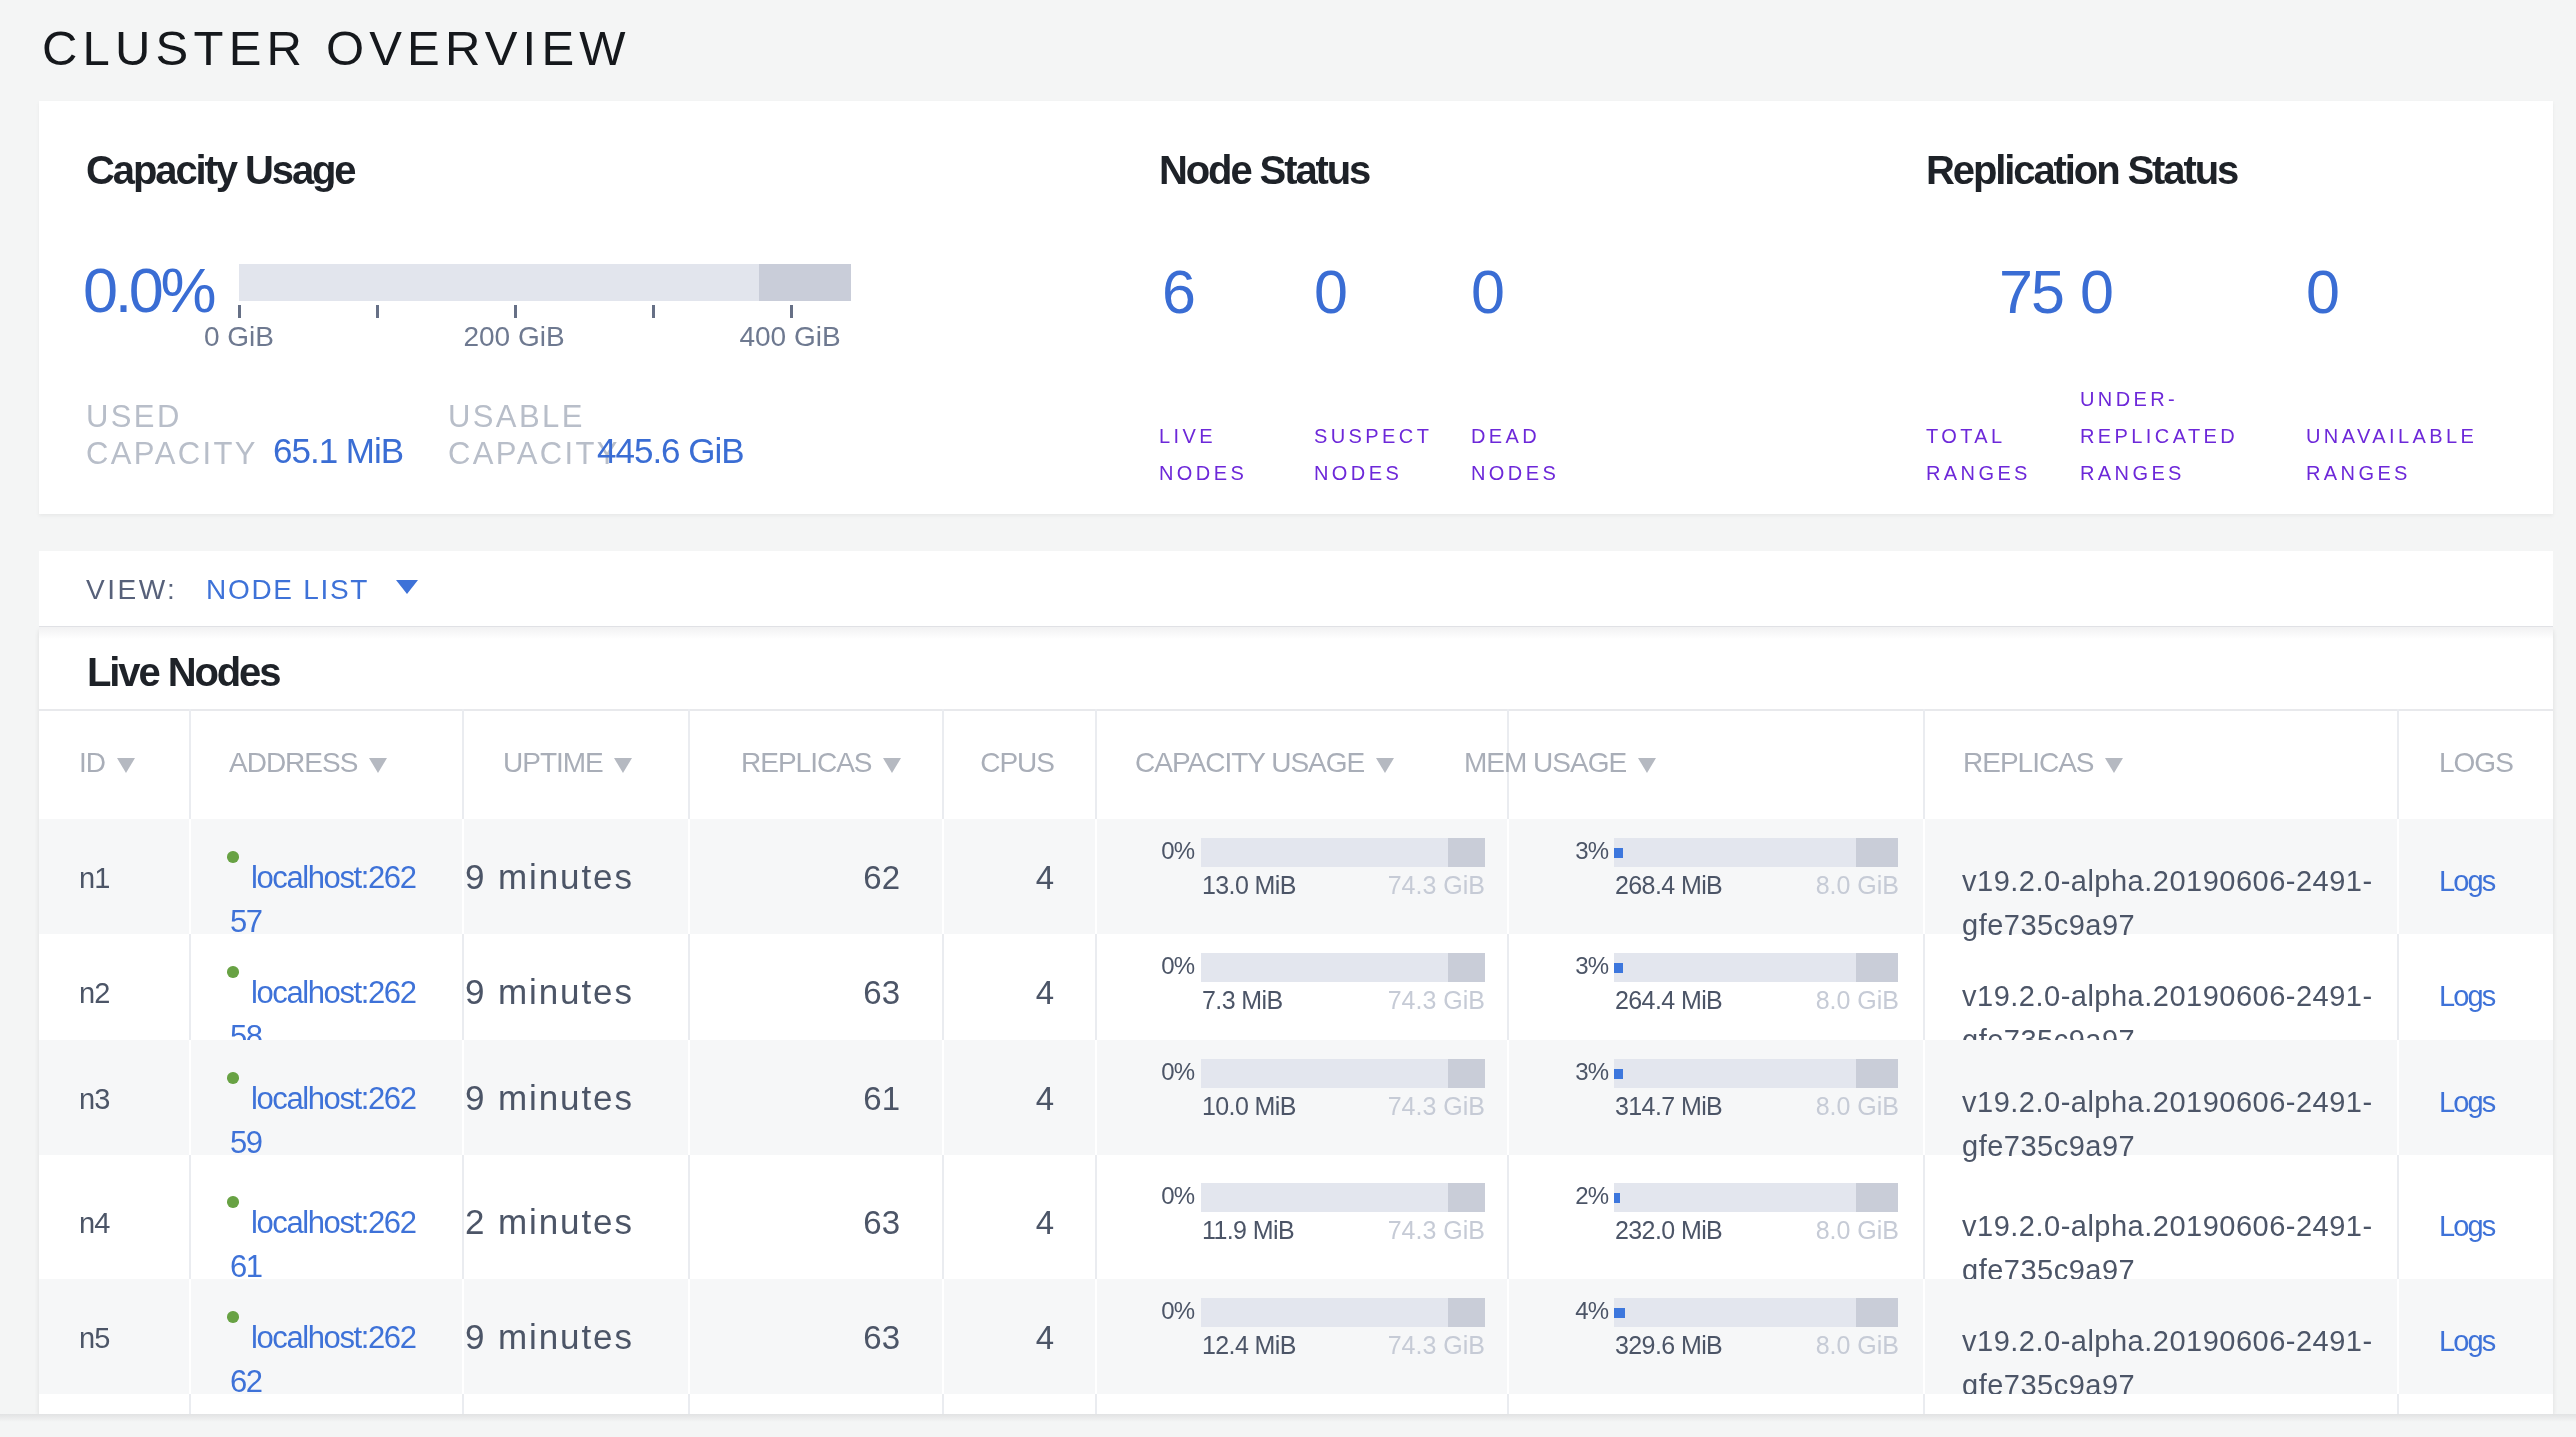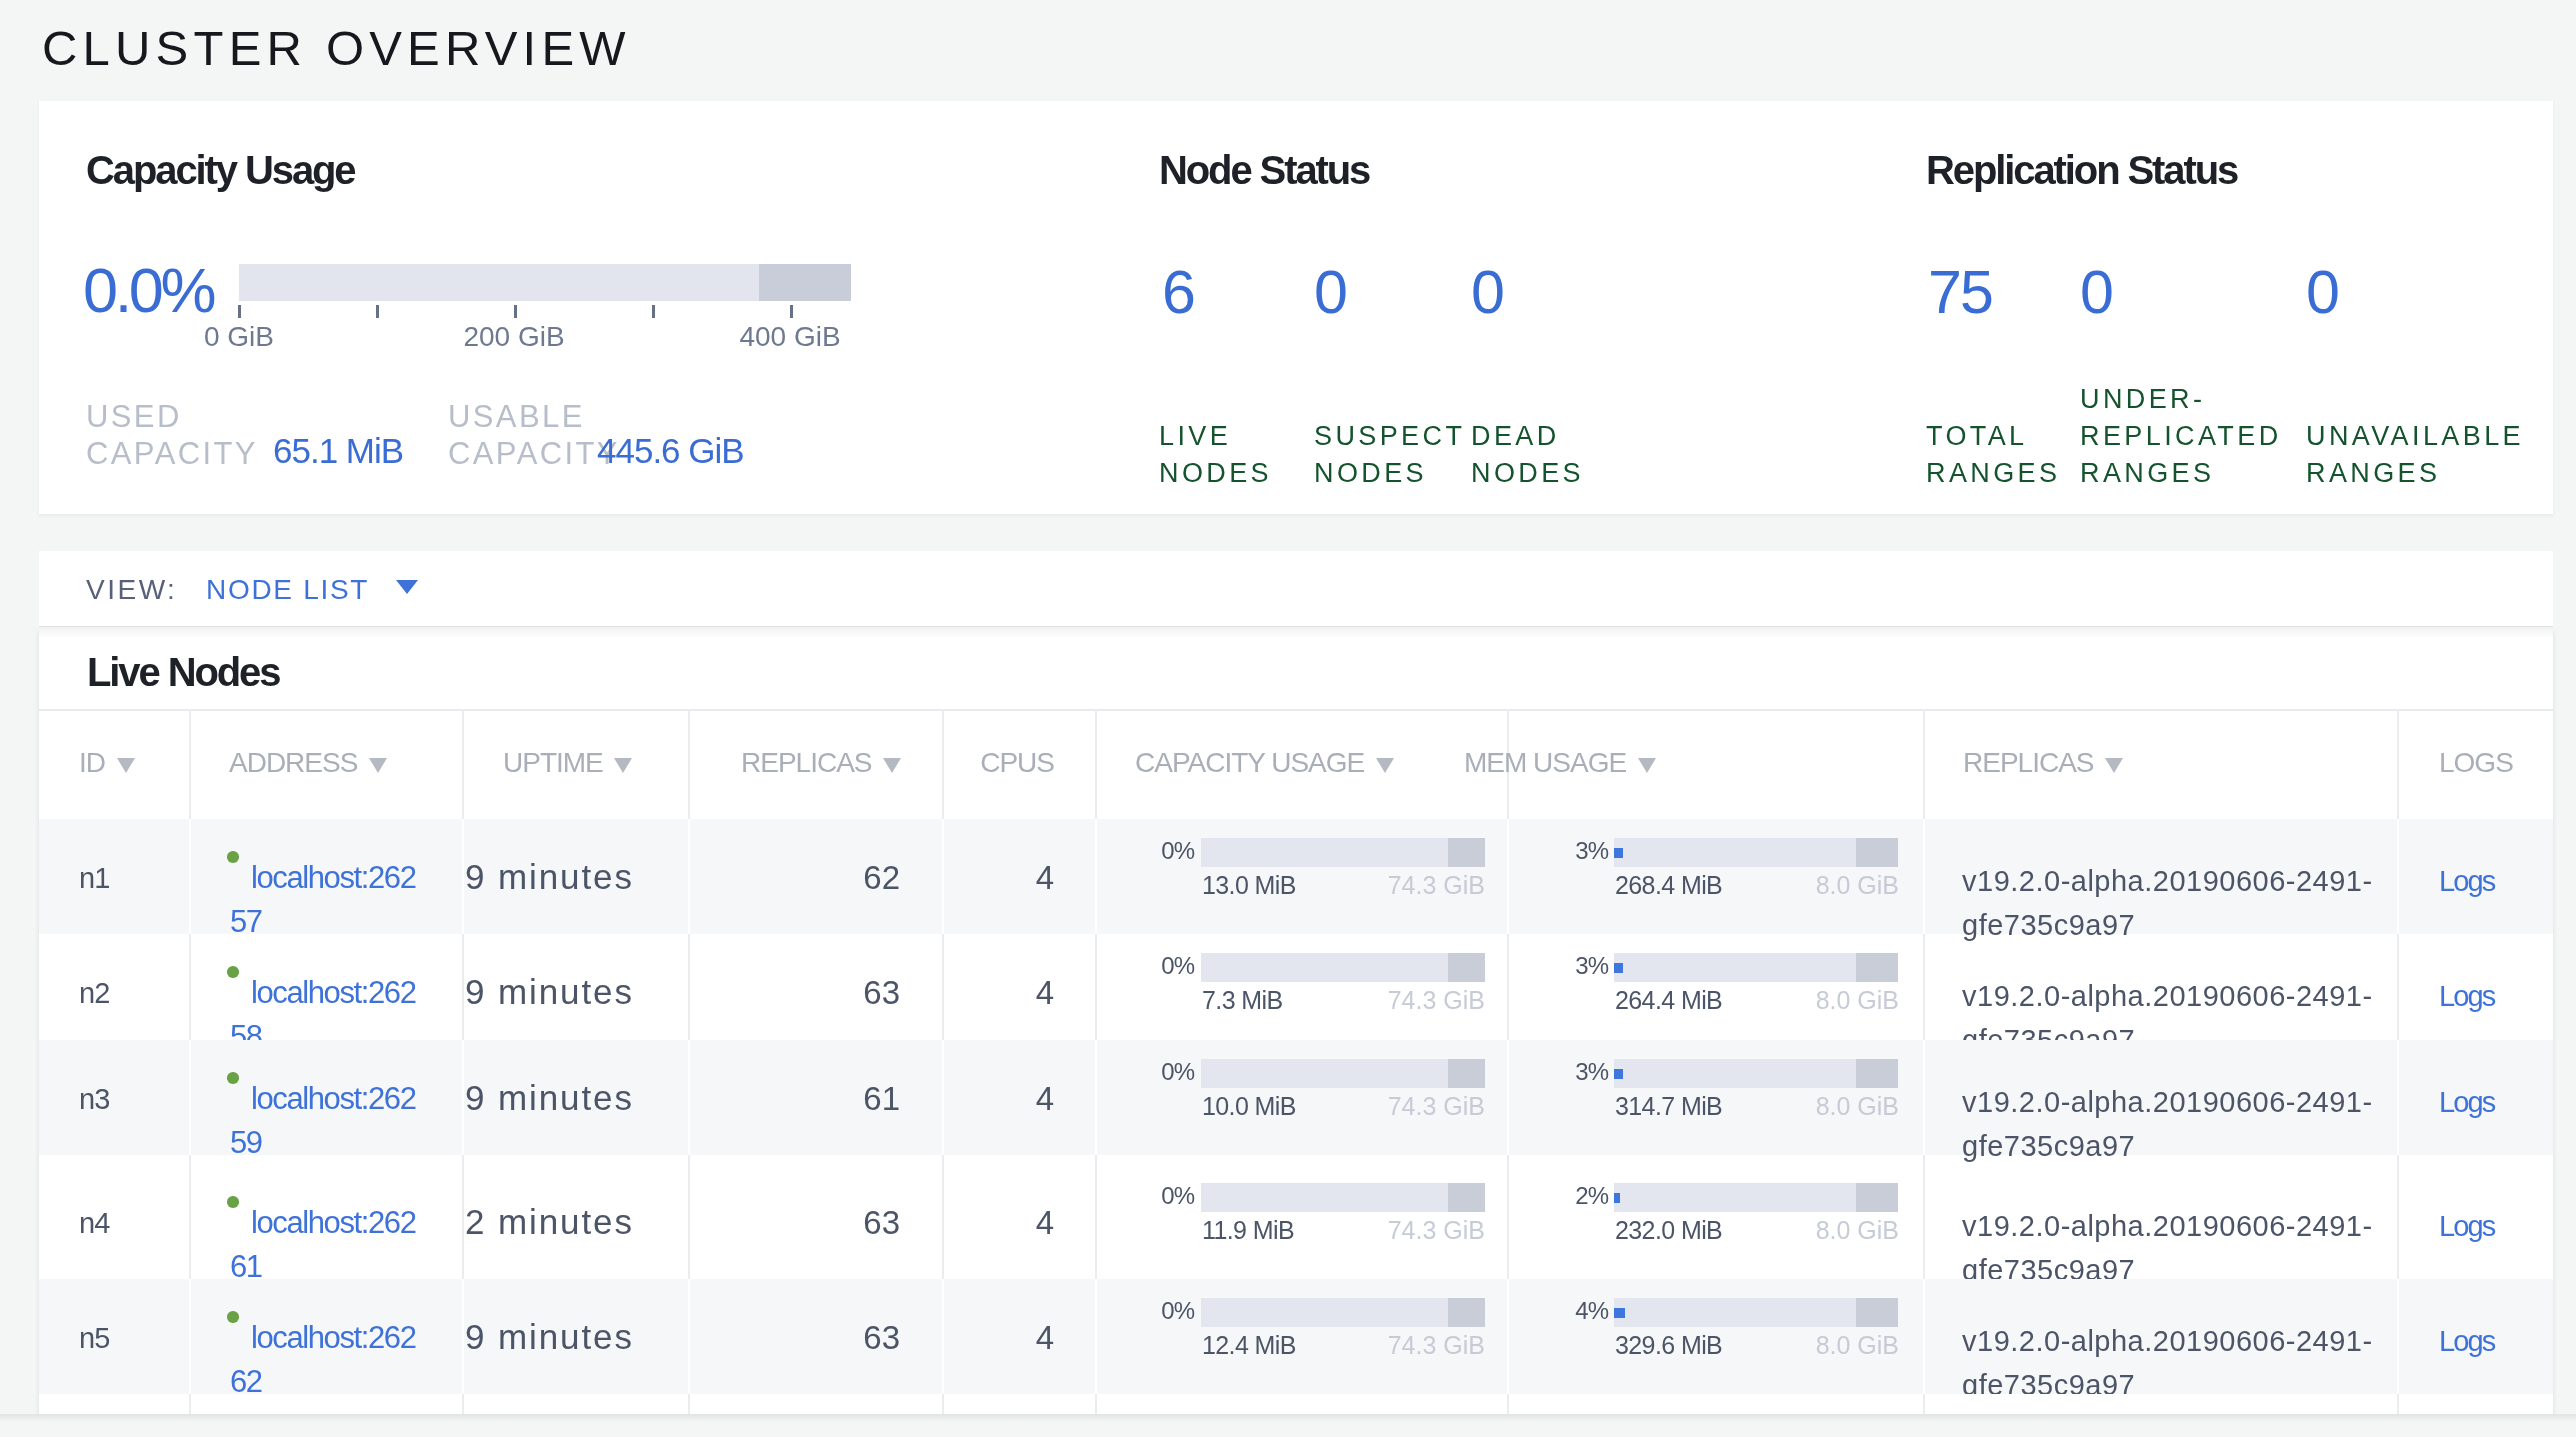--- a/index.html
+++ b/index.html
@@ -28,21 +28,21 @@
   .tick { position:absolute; top:204px; width:2.9px; height:12.5px; background:#667086; }
   .tick-label { position:absolute; top:222px; font-size:28px; color:#6e7990; line-height:1; transform:translateX(-50%); white-space:nowrap; }
 
   .kv-label { position:absolute; font-size:31px; letter-spacing:2.4px; color:#b8bec9; line-height:37px; width:163px; }
   .kv-value { position:absolute; font-size:35px; letter-spacing:-1px; color:#3a6dd4; line-height:1; }
   #used-label { left:47px; top:297px; }
   #used-value { left:200px; top:332px;margin-left:34px; }
   #usable-label { left:409px; top:297px; }
   #usable-value { left:558px; top:332px; }
 
-  .stat-label { position:absolute; font-size:27px; letter-spacing:3.4px; color:#14532d; line-height:37px; }
+  .stat-label { position:absolute; font-size:20px; letter-spacing:3.4px; color:#6d28d9; line-height:37px; }
   .stat3 .stat-label { top:317px; }
 
   
   .viewbar { left:39px; top:551px; width:2514px; height:76px; background:#fff; border-bottom:1.9px solid #e1e2e6; }
   #view-label { left:47px; top:25px; font-size:28px; letter-spacing:2.5px; color:#57617a; }
   #view-value { left:167px; top:25px; font-size:28px; letter-spacing:1.7px; color:#3e72d8; }
   #view-caret { left:357px; top:29px; width:0; height:0; border-left:11.5px solid transparent; border-right:11.5px solid transparent; border-top:14.4px solid #3e72d8; }
 
   
   .panel { left:39px; top:627px; width:2514px; height:787px; background:#fff; box-shadow:0 2.9px 4.8px rgba(0,0,0,0.10); }
@@ -113,21 +113,21 @@
       <div class="stat-num t" style="left:1123px">6</div>
       <div class="stat-num t" style="left:1275px">0</div>
       <div class="stat-num t" style="left:1432px">0</div>
       <div class="stat-label" style="left:1120px; width:115px">LIVE NODES</div>
       <div class="stat-label" style="left:1275px; width:153px">SUSPECT NODES</div>
       <div class="stat-label" style="left:1432px; width:115px">DEAD NODES</div>
     </div>
 
     <h2 class="h2 t" id="repl-heading">Replication Status</h2>
     <div class="stat3">
-      <div class="stat-num t" style="left:1889px">75</div>
+      <div class="stat-num t" style="left:1960px">75</div>
       <div class="stat-num t" style="left:2041px">0</div>
       <div class="stat-num t" style="left:2267px">0</div>
       <div class="stat-label" style="left:1887px; width:129px">TOTAL RANGES</div>
       <div class="stat-label" style="left:2041px; width:206px; top:280px">UNDER-REPLICATED RANGES</div>
       <div class="stat-label" style="left:2267px; width:225px">UNAVAILABLE RANGES</div>
     </div>
   </section>
 
   <section class="abs viewbar">
     <div class="abs t" id="view-label">VIEW:</div>

